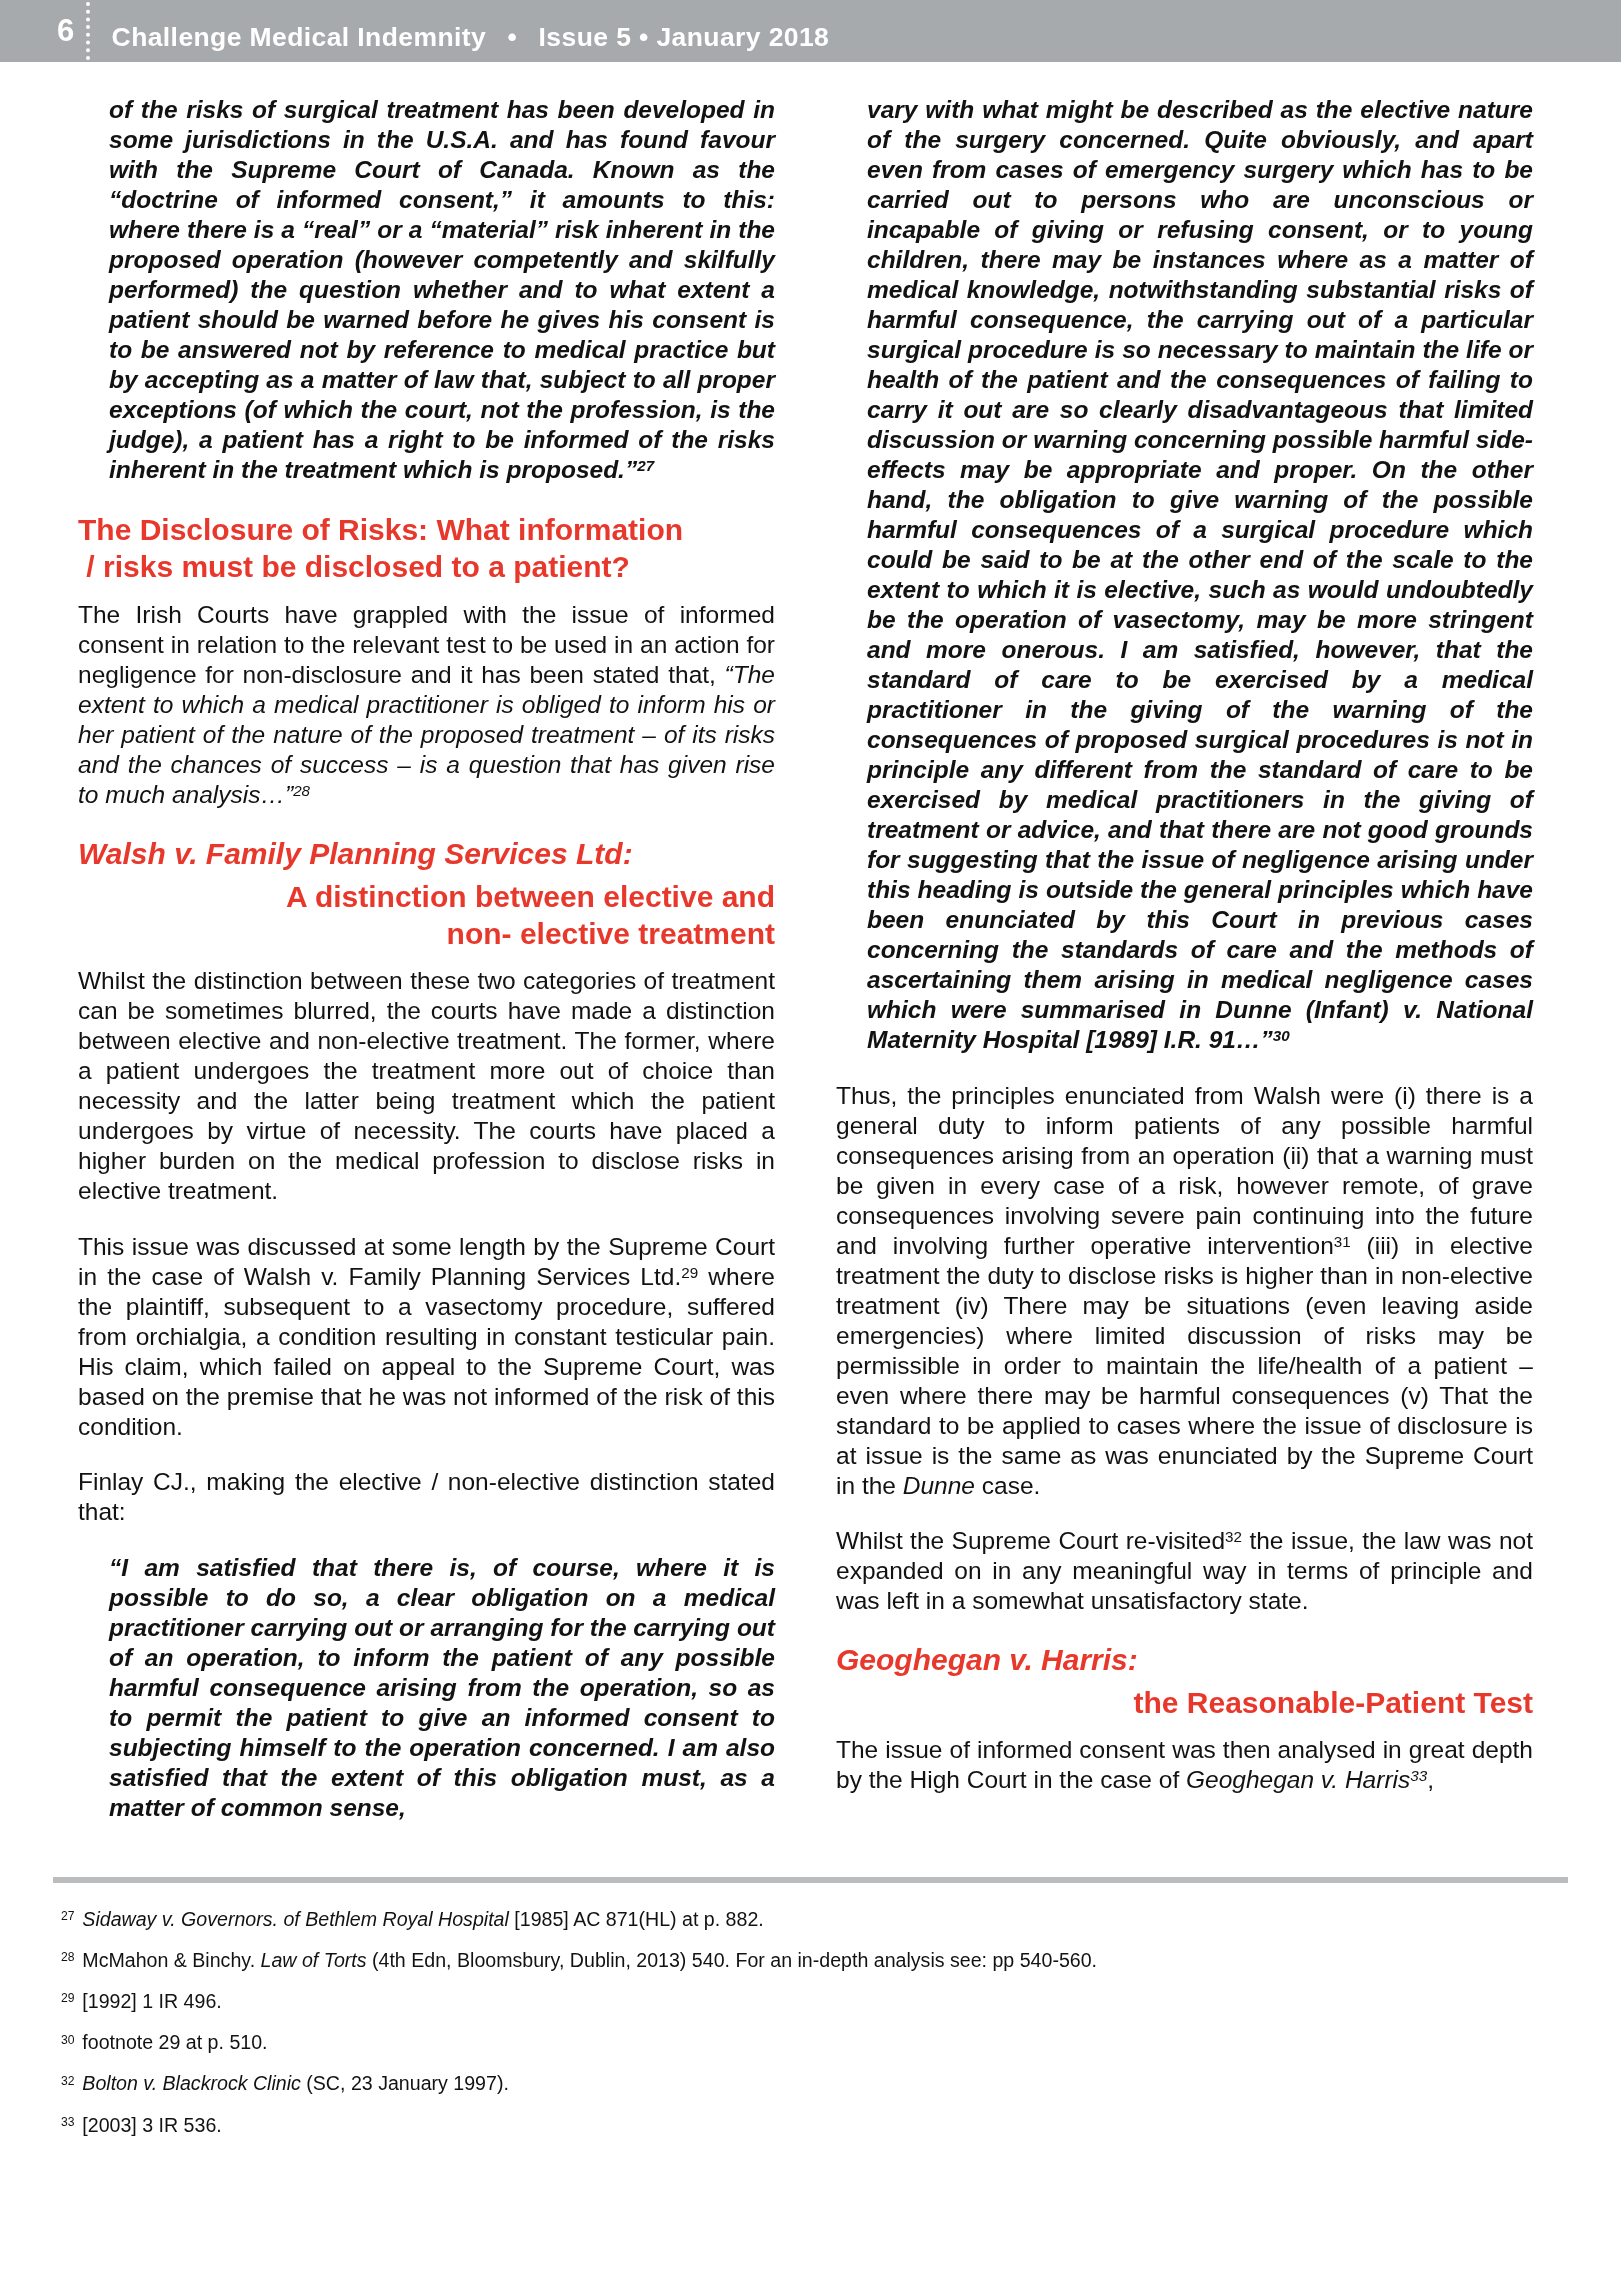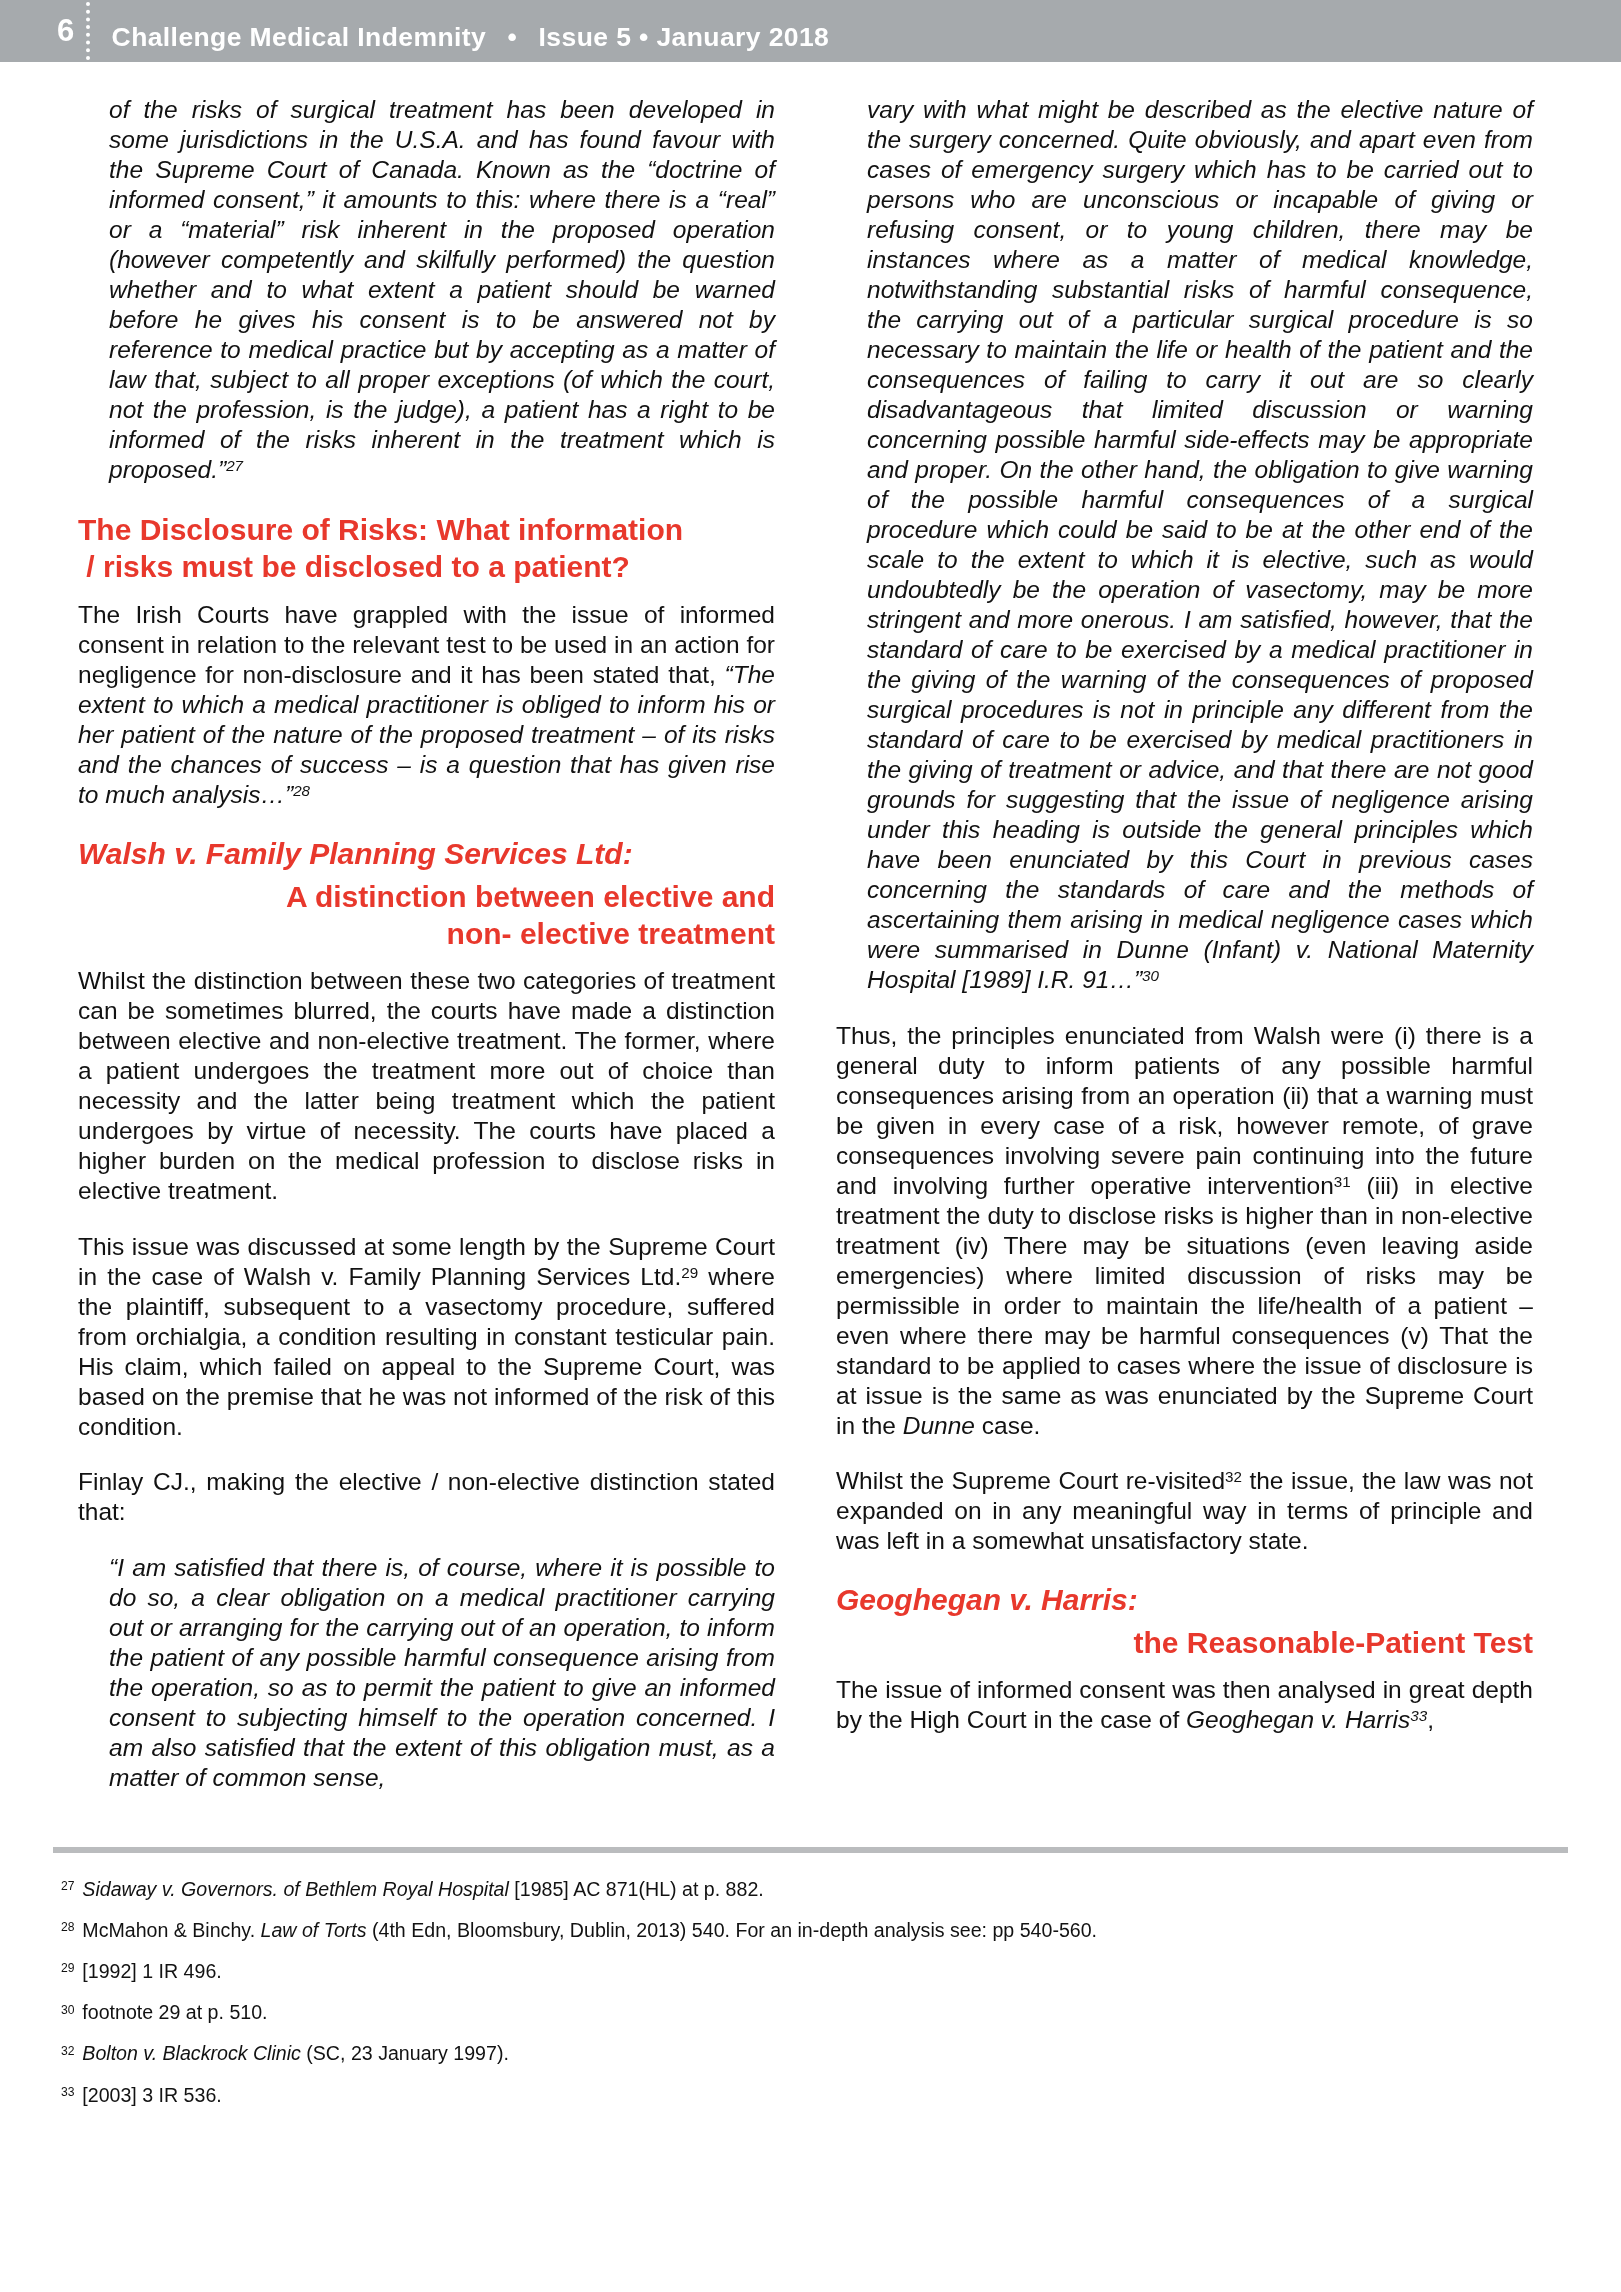--- a/index.html
+++ b/index.html
@@ -18,21 +18,21 @@
   .header-title{margin-left:21.6px;color:#ffffff;font-weight:bold;font-size:26.5px;letter-spacing:0.4px;margin-top:12px;}
 
   
   .article-title{margin:25.5px 53px 0 78px;font-size:23.5px;letter-spacing:0.2px;}
   .article-title .b{font-weight:bold;}
 
   
   .columns{display:flex;gap:61px;margin:33px 88px 0 78px;}
   .col{width:697px;font-size:24.5px;line-height:30px;text-align:justify;}
   .col p{margin:0 0 25.5px 0;}
-  .quote{margin-left:31px !important;font-style:italic;}
+  .quote{margin-left:31px !important;font-style:italic;font-weight:bold;}
   .h-red{color:var(--accent);font-size:30px;line-height:37px;font-weight:bold;margin:13.7px 0 15.7px 0;white-space:pre-line;text-align:left;}
   .case-head{color:var(--accent);font-size:30px;line-height:35px;font-weight:bold;font-style:italic;margin:23.5px 0 7.8px 0;text-align:left;}
   .sub-head{color:var(--accent);font-size:30px;line-height:37px;font-weight:bold;margin:0 0 13.7px 0;white-space:pre-line;text-align:right;}
   .it{font-style:italic;}
   sup{font-size:62%;line-height:0;vertical-align:baseline;position:relative;top:-0.45em;}
 
   
   .fn-rule{height:5.9px;background:var(--rule-grey);margin:29px 53px 0 53px;}
   .footnotes{margin:23.5px 53px 0 61px;font-size:19.6px;line-height:25.5px;}
   .footnotes .fn{margin-bottom:15.7px;}

